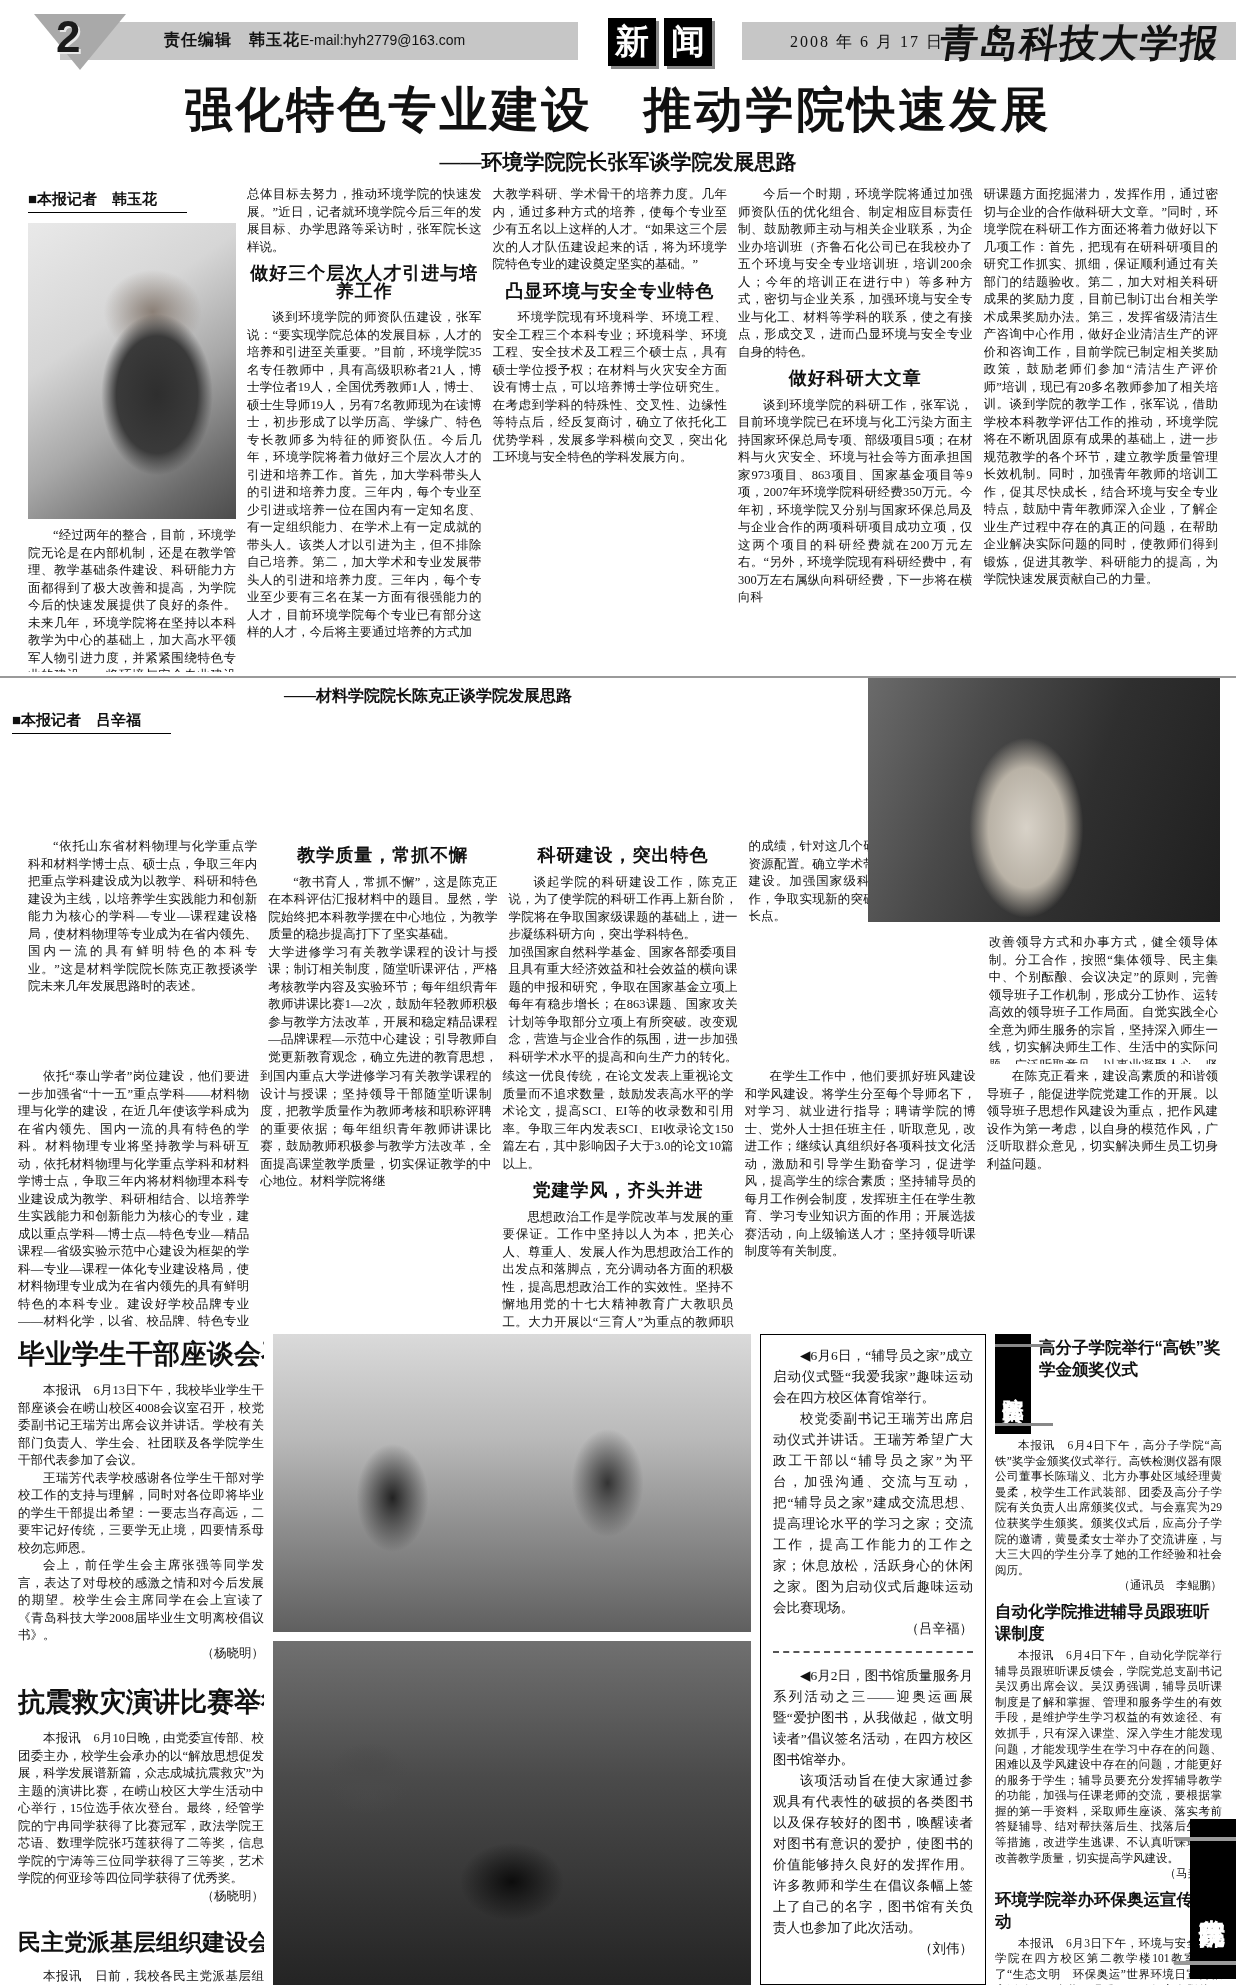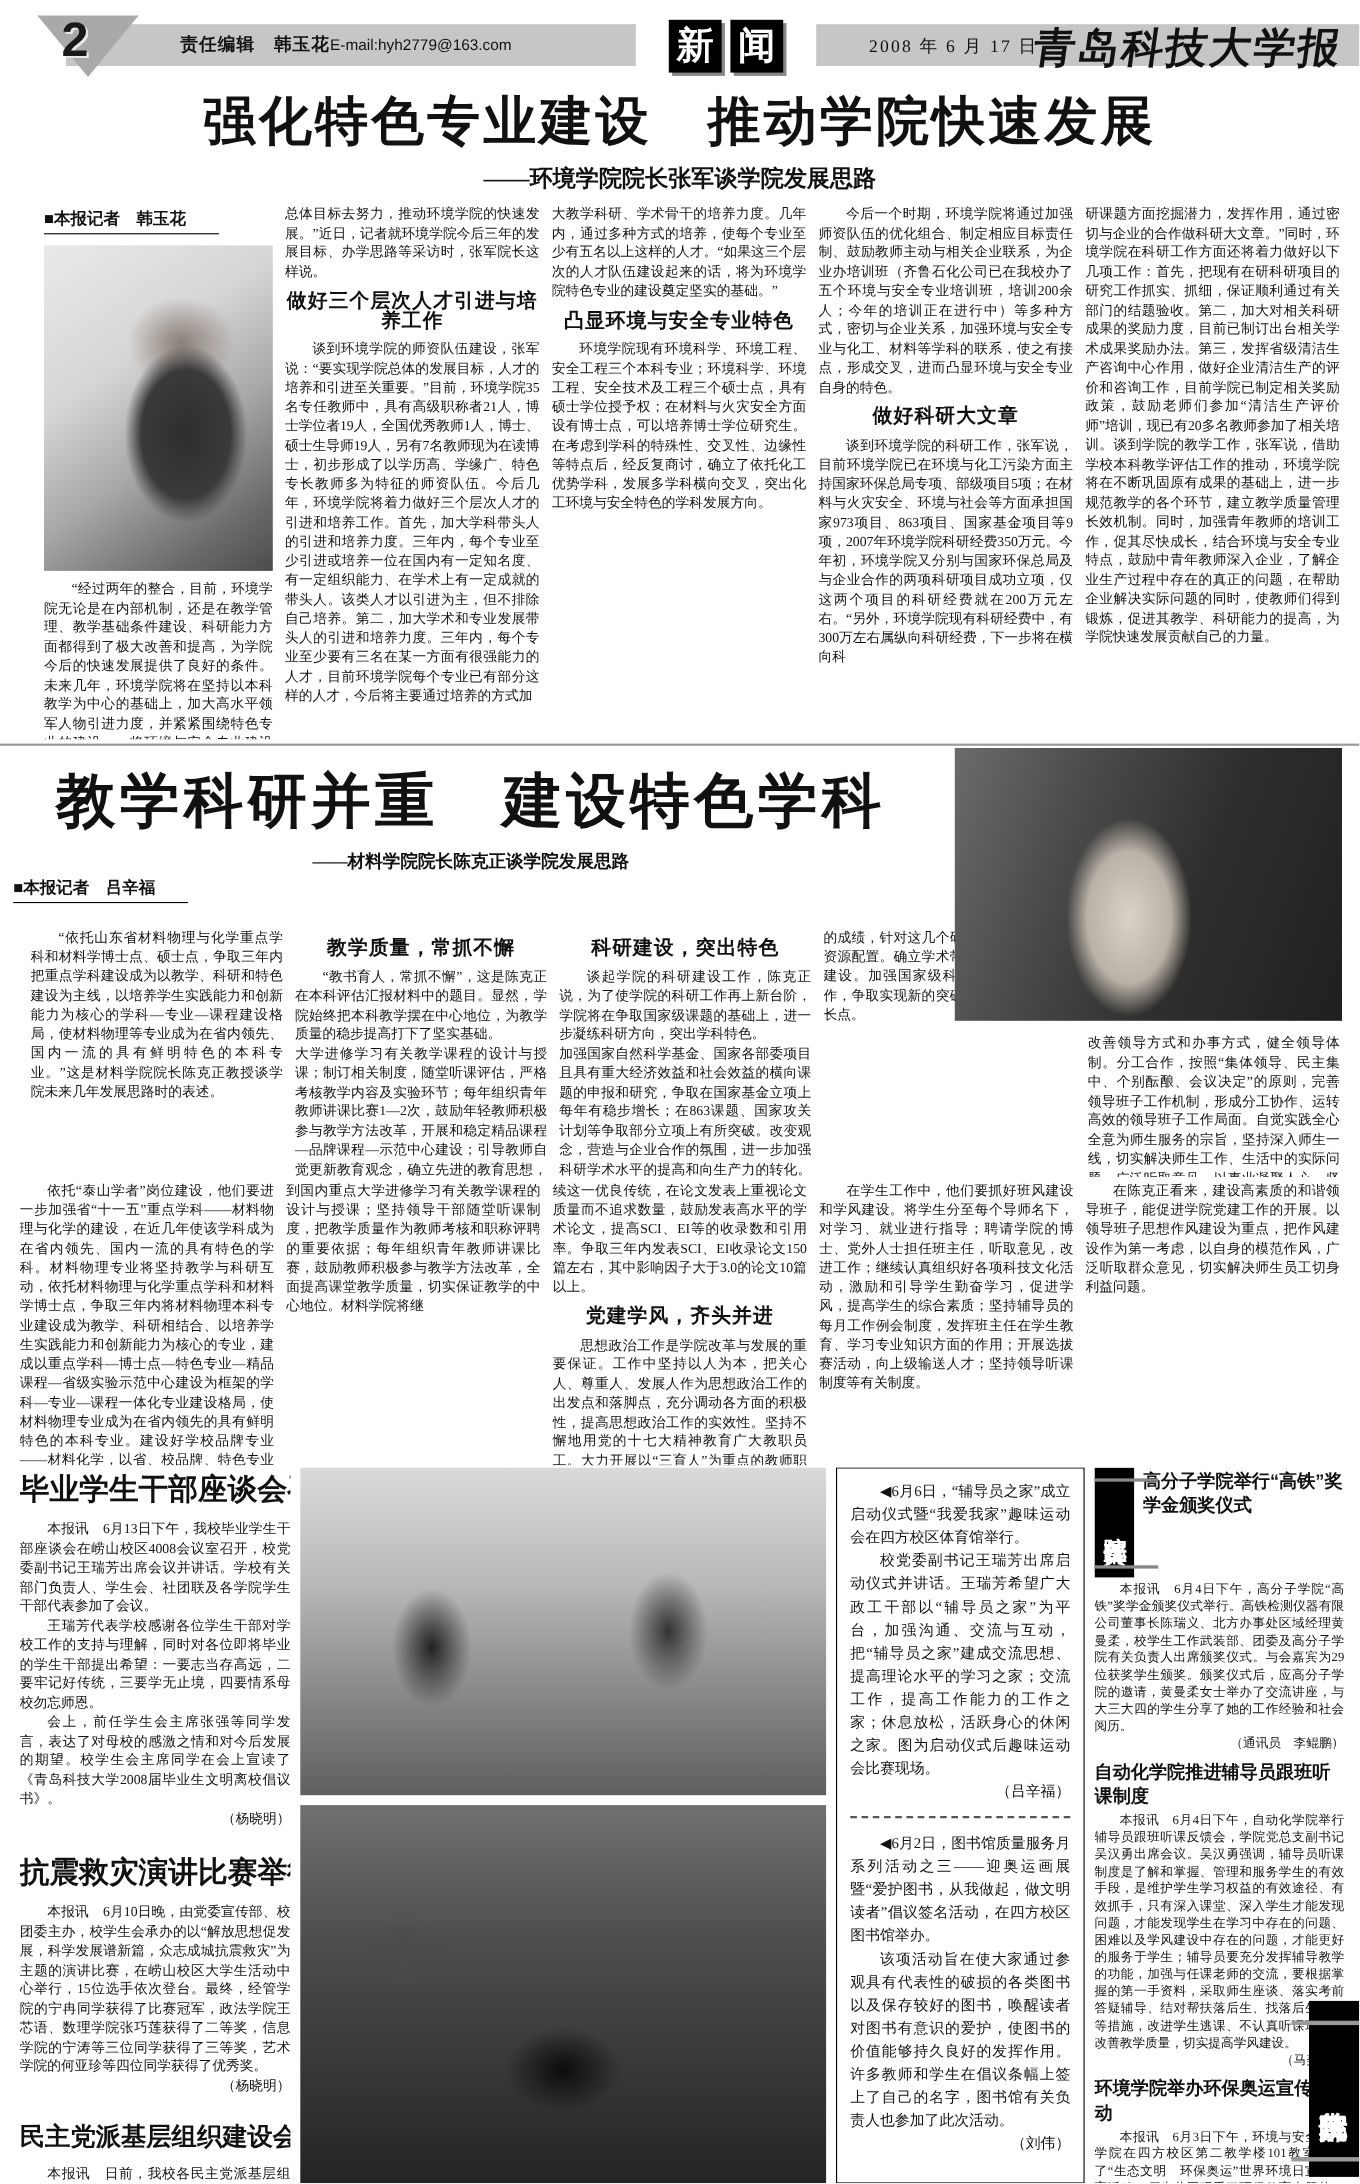--- a/index.html
+++ b/index.html
@@ -23,21 +23,21 @@
   .btxt p{margin:0;text-indent:2em;}
   .btxt p.noind{text-indent:0;}
   .crosshead{font-family:"Liberation Sans",sans-serif;font-weight:700;font-size:18px;text-align:center;margin:9px 0;letter-spacing:1px;}
   .byline{font-size:15px;font-weight:700;border-bottom:1px solid #000;display:inline-block;padding:0 30px 3px 0;margin:4px 0 6px 0;}
   .credit{display:block;text-align:right;text-indent:0 !important;}
 
   
   .a1{position:absolute;left:0;top:72px;width:1236px;height:600px;overflow:hidden;}
   .a1-headline{font-family:"Liberation Sans",sans-serif;font-weight:900;font-size:48px;letter-spacing:3px;text-align:center;margin-top:6px;}
   .a1-sub{font-size:21px;font-weight:700;text-align:center;margin-top:6px;}
-  .a1-cols{display:flex;gap:11px;padding:10px 18px 0 40px;height:500px;}
+  .a1-cols{display:flex;gap:11px;padding:10px 18px 0 28px;height:500px;}
   .a1-c1{flex:0 0 208px;}
   .a1-c{flex:1;}
   .photo1{width:208px;height:296px;margin:4px 0 8px 0;
     background:
       radial-gradient(90px 130px at 62% 58%, #2e2e2e 0%, #3a3a3a 45%, rgba(0,0,0,0) 62%),
       radial-gradient(70px 60px at 60% 30%, #8a7f76 0%, rgba(0,0,0,0) 70%),
       linear-gradient(145deg,#e9e9e9 0%,#d6d6d6 35%,#a8a8a8 60%,#6a6a6a 85%,#4c4c4c 100%);}
 
   
   .a2{position:absolute;left:0;top:676px;width:1236px;height:654px;border-top:2px solid #9a9a9a;overflow:hidden;}
@@ -140,21 +140,20 @@
       </div>
       <div class="a1-c btxt">
         <p class="noind">研课题方面挖掘潜力，发挥作用，通过密切与企业的合作做科研大文章。”同时，环境学院在科研工作方面还将着力做好以下几项工作：首先，把现有在研科研项目的研究工作抓实、抓细，保证顺利通过有关部门的结题验收。第二，加大对相关科研成果的奖励力度，目前已制订出台相关学术成果奖励办法。第三，发挥省级清洁生产咨询中心作用，做好企业清洁生产的评价和咨询工作，目前学院已制定相关奖励政策，鼓励老师们参加“清洁生产评价师”培训，现已有20多名教师参加了相关培训。谈到学院的教学工作，张军说，借助学校本科教学评估工作的推动，环境学院将在不断巩固原有成果的基础上，进一步规范教学的各个环节，建立教学质量管理长效机制。同时，加强青年教师的培训工作，促其尽快成长，结合环境与安全专业特点，鼓励中青年教师深入企业，了解企业生产过程中存在的真正的问题，在帮助企业解决实际问题的同时，使教师们得到锻炼，促进其教学、科研能力的提高，为学院快速发展贡献自己的力量。</p>
       </div>
     </div>
   </div>
 
   <div class="a2">
     <div class="a2-top">
       <div class="a2-headblock">
-        <div class="a2-headline">教学科研并重　建设特色学科</div>
         <div class="a2-sub">——材料学院院长陈克正谈学院发展思路</div>
         <div class="a2-byline-wrap">
           <span class="byline">■本报记者　吕辛福</span>
         </div>
       </div>
       <div class="photo2"></div>
     </div>
     <div class="a2-upper">
       <div class="a2-uc btxt">
         <p>“依托山东省材料物理与化学重点学科和材料学博士点、硕士点，争取三年内把重点学科建设成为以教学、科研和特色建设为主线，以培养学生实践能力和创新能力为核心的学科—专业—课程建设格局，使材料物理等专业成为在省内领先、国内一流的具有鲜明特色的本科专业。”这是材料学院院长陈克正教授谈学院未来几年发展思路时的表述。</p>

